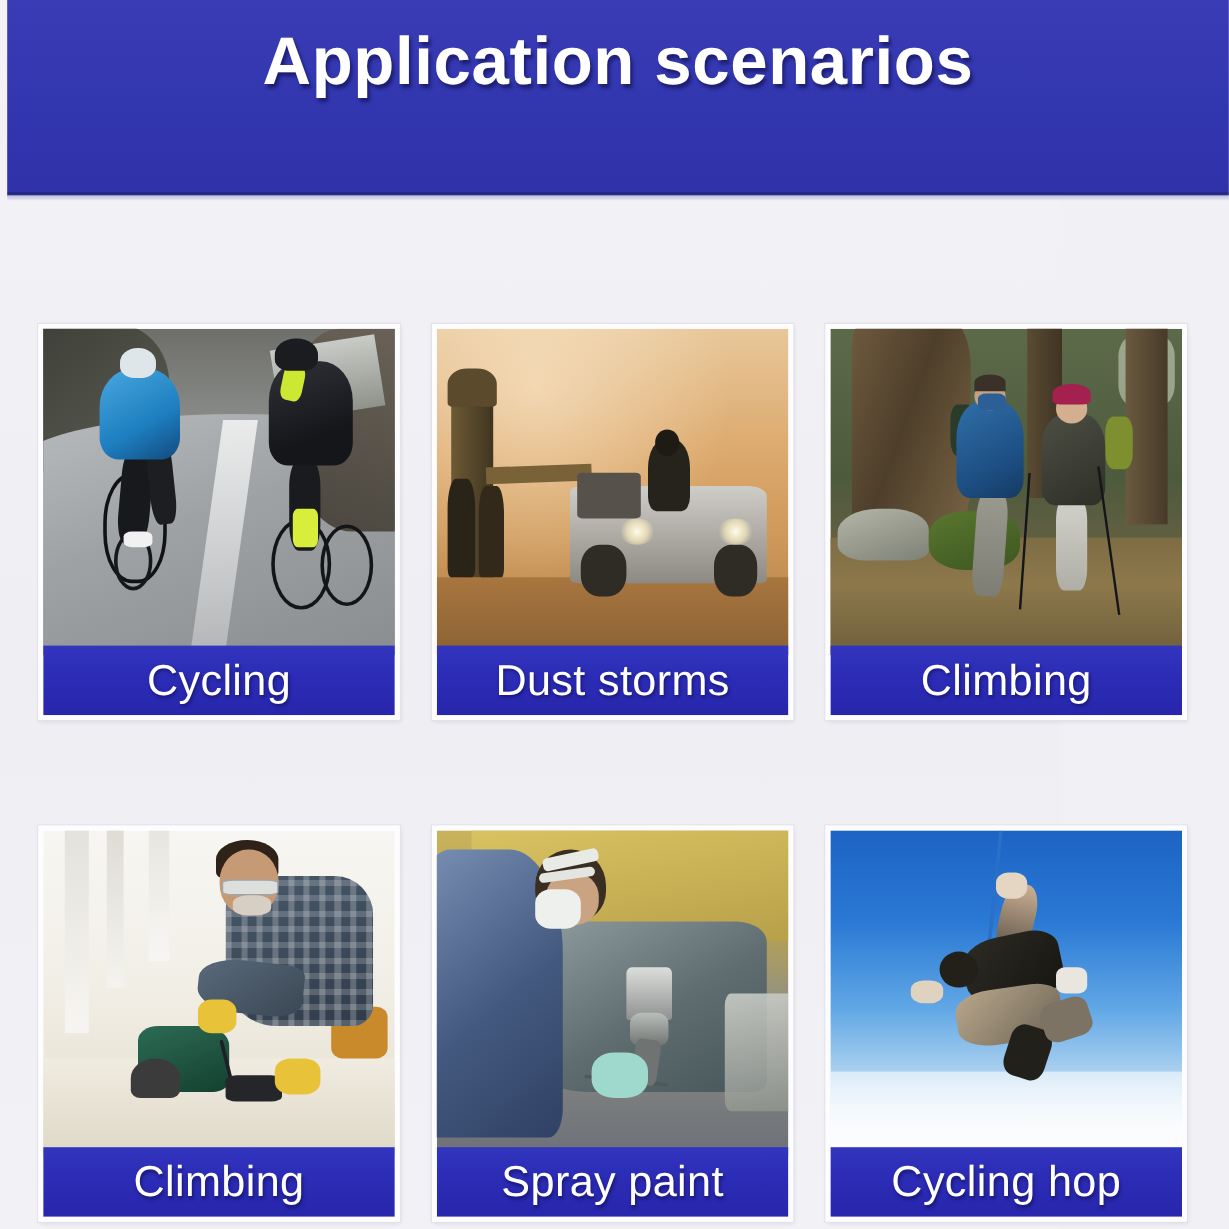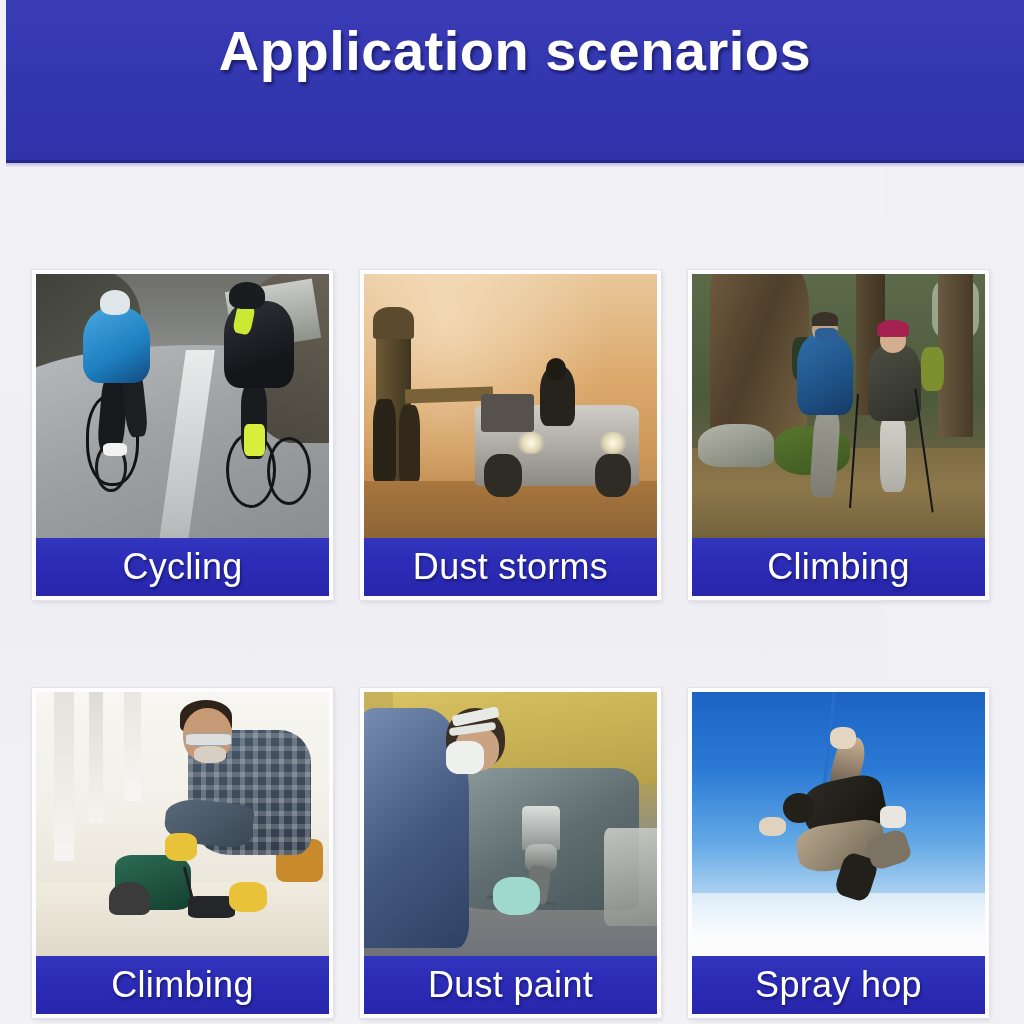--- a/index.html
+++ b/index.html
@@ -367,39 +367,39 @@
           <div class="sh spr-strap1"></div>
           <div class="sh spr-strap2"></div>
           <div class="sh spr-hose"></div>
           <div class="sh spr-gun-cup"></div>
           <div class="sh spr-gun-body"></div>
           <div class="sh spr-gun-grip"></div>
           <div class="sh spr-glove"></div>
         </div>
       </div>
       <div class="card-caption">
-        <span class="card-caption-label">Dust paint</span>
+        <span class="card-caption-label">Spray paint</span>
       </div>
     </div>
 
     <div class="card">
       <div class="card-photo">
         <div class="scene sc-brolly">
           <div class="sh brl-cloud"></div>
           <div class="sh brl-line"></div>
           <div class="sh brl-arm1"></div>
           <div class="sh brl-hand1"></div>
           <div class="sh brl-body1"></div>
           <div class="sh brl-head1"></div>
           <div class="sh brl-body2"></div>
           <div class="sh brl-hand2"></div>
           <div class="sh brl-leg1"></div>
           <div class="sh brl-leg2"></div>
           <div class="sh brl-boot"></div>
         </div>
       </div>
       <div class="card-caption">
-        <span class="card-caption-label">Spray hop</span>
+        <span class="card-caption-label">Cycling hop</span>
       </div>
     </div>
 
   </div>
 </div>
 
 </body></html>

